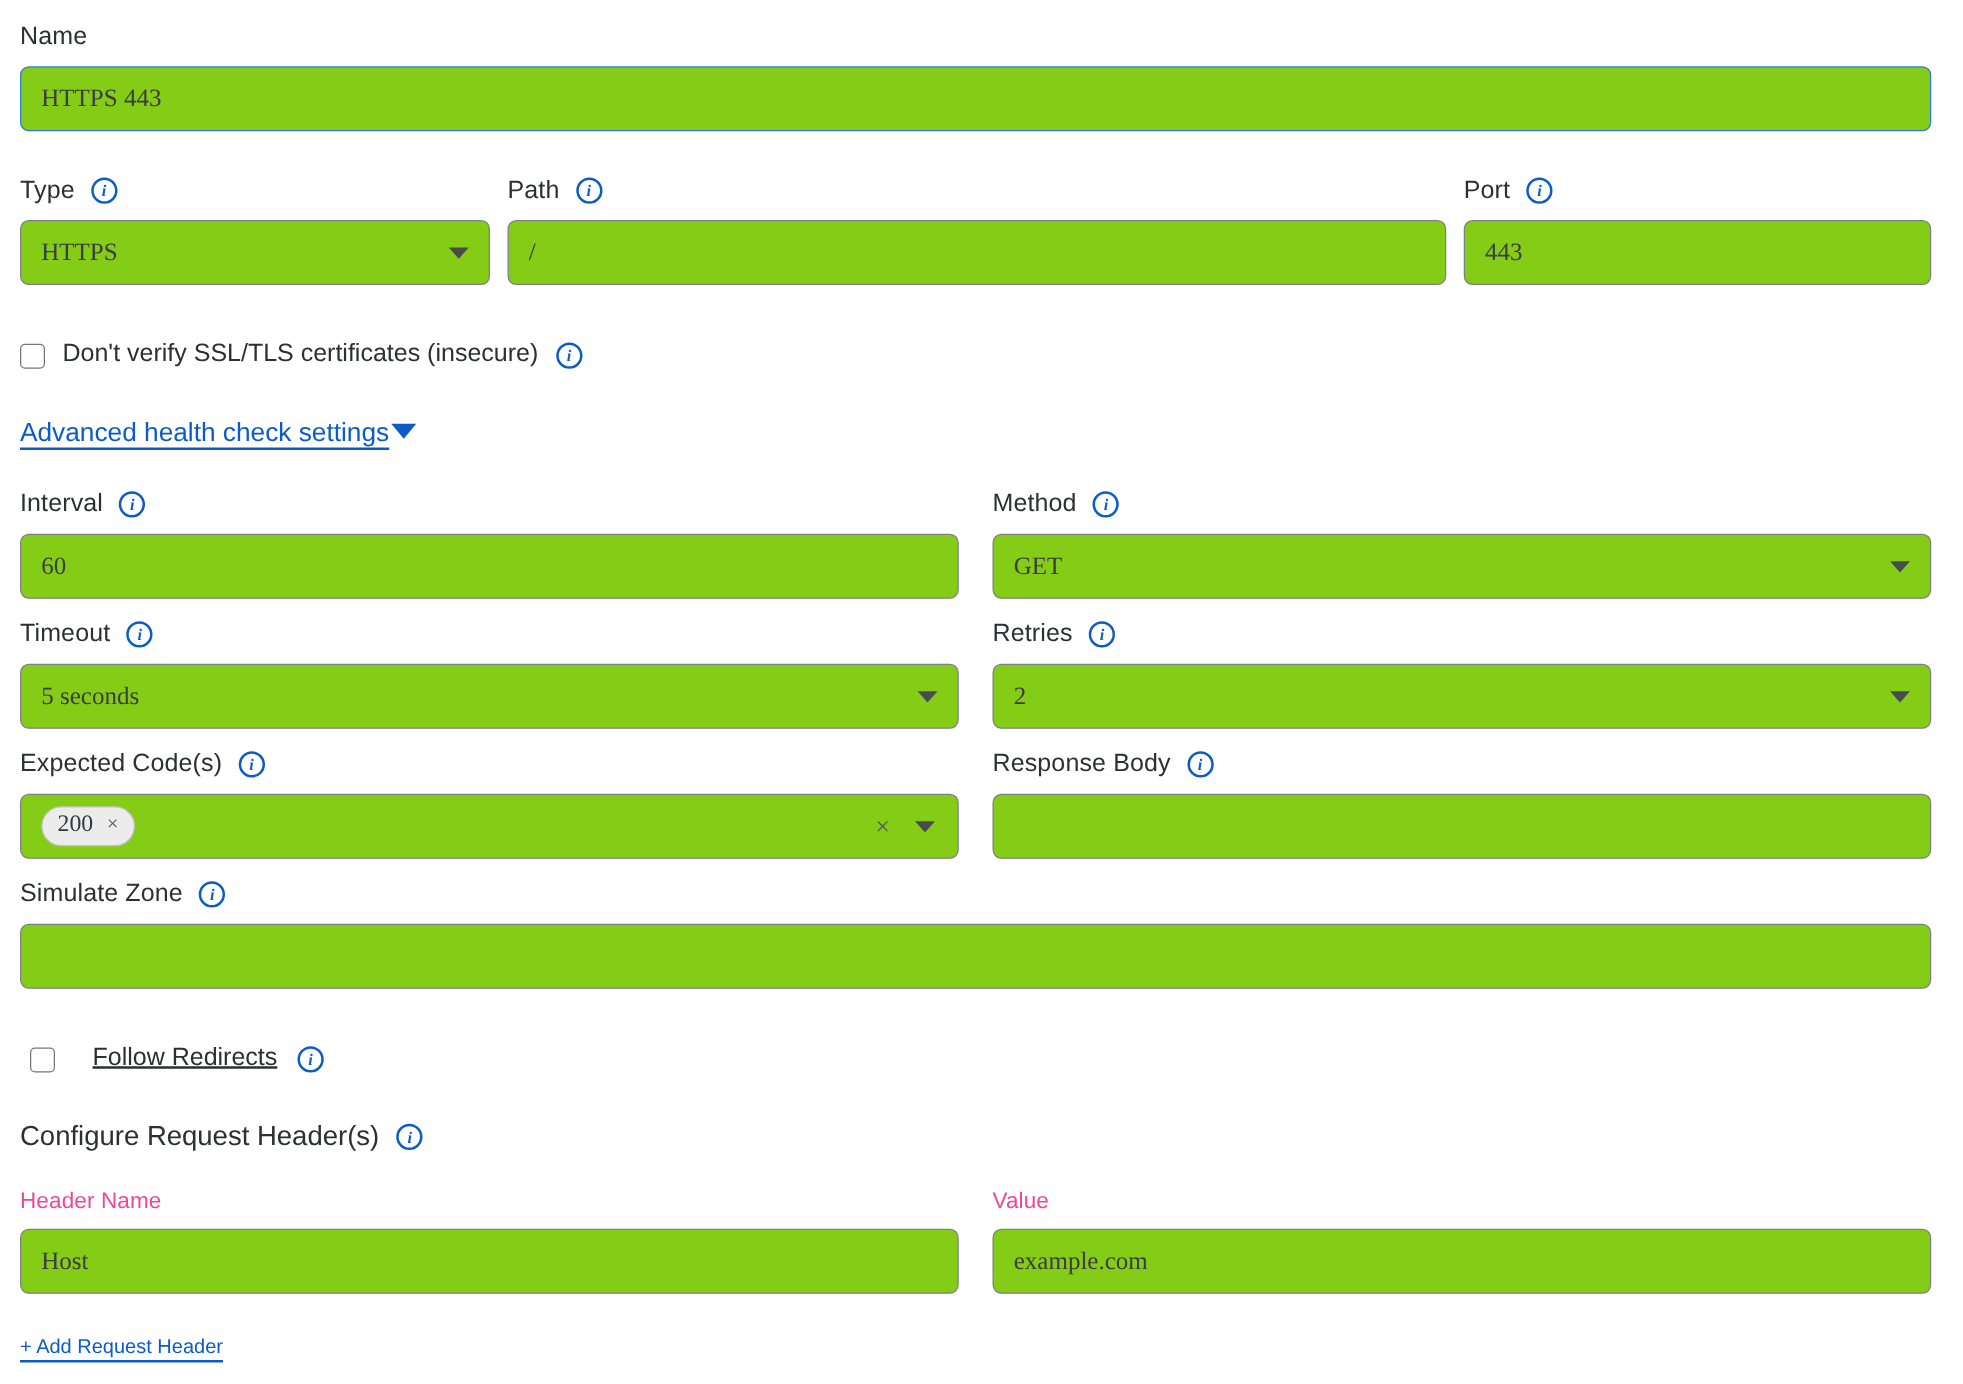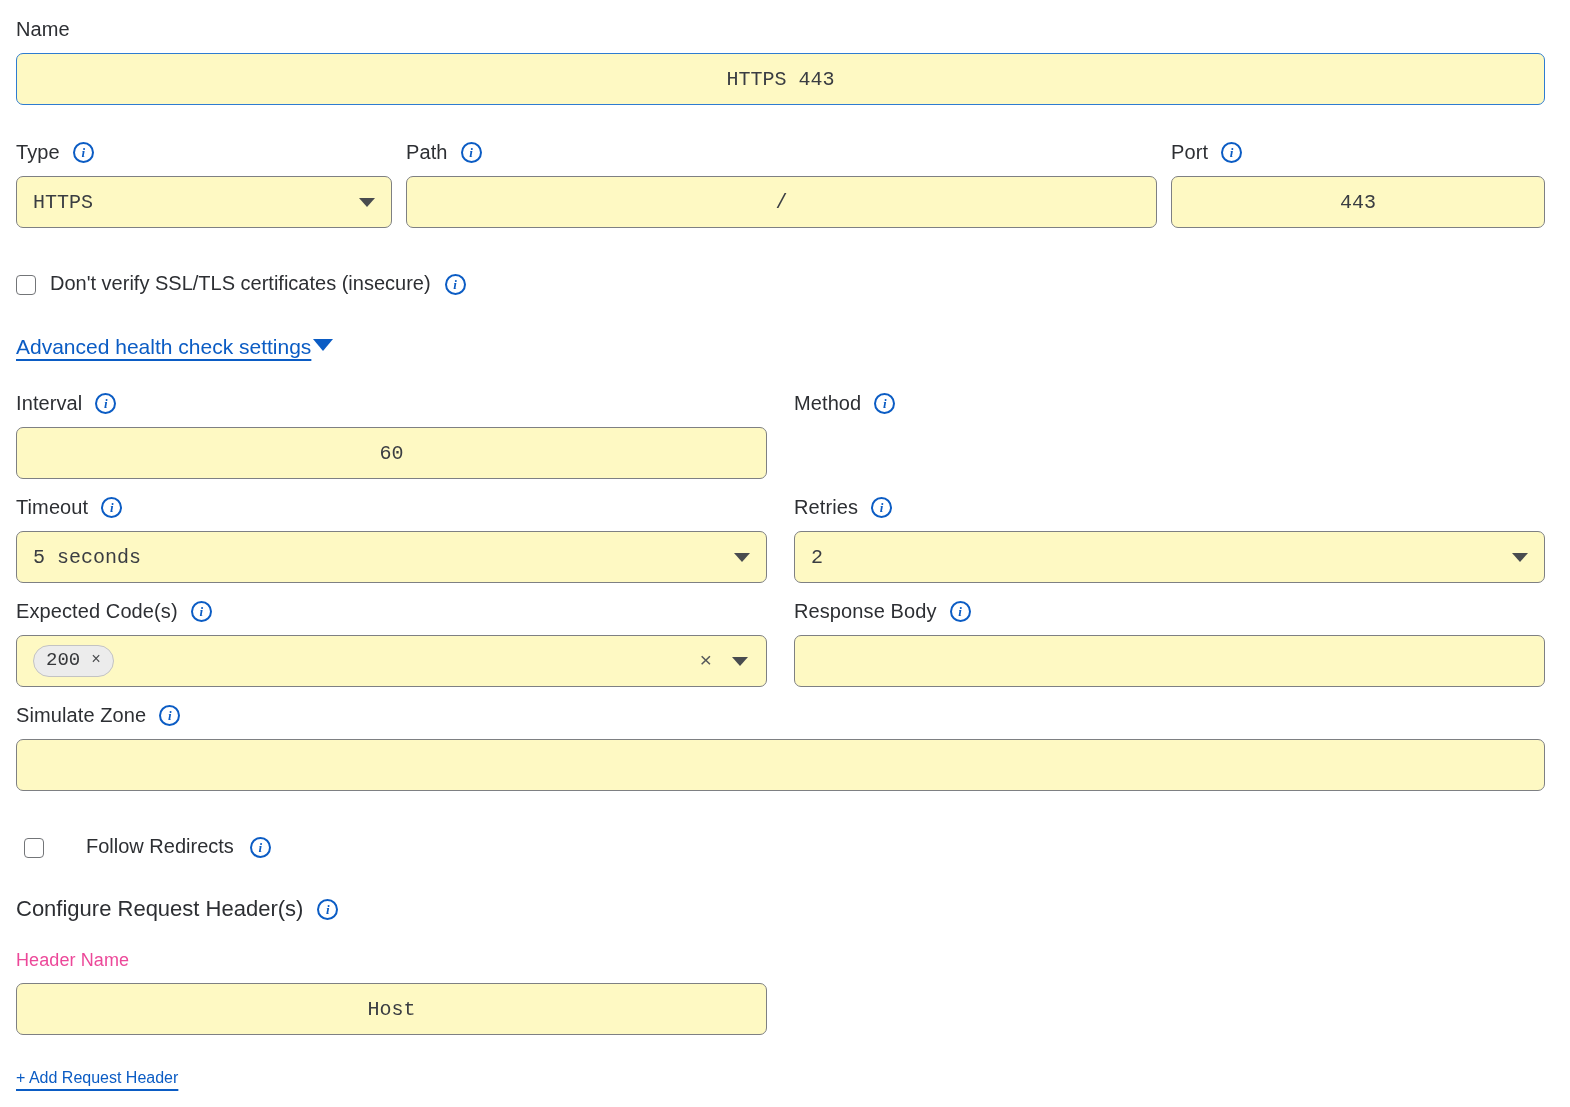--- a/index.html
+++ b/index.html
@@ -41,29 +41,28 @@
     flex: 0 0 auto;
     cursor: pointer;
     line-height: 1;
   }
 
   .input, .select {
     width: 100%;
     height: 52px;
     border: 1.4px solid #7e8083;
     border-radius: 7px;
-    background: #fef9c3;
+    background: #84cc16;
     font-size: 20px;
     color: #3a3d42;
     padding: 0 16px;
-    font-family: Liberation Mono, monospace;
+    font-family: Liberation Serif, serif;
     outline: none;
     display: flex;
     align-items: center;
-    text-align: center;
   }
   input.input { display: block; }
   .input.focus-blue { border: 1.6px solid #2e7cd1; }
 
   .select { justify-content: space-between; cursor: pointer; }
   .select .select-value { color: #3a3d42; }
 
   .caret-down {
     width: 0; height: 0;
     border-left: 8px solid transparent;
@@ -172,21 +171,21 @@
     font-size: 16px;
     text-decoration: underline;
     text-underline-offset: 6px;
     text-decoration-thickness: 2.2px;
     cursor: pointer;
   }
 
   .mt-sim { margin-top: 2px; }
   .follow-row { gap: 0; }
   .follow-row .checkbox { margin-left: 8px; }
-  .follow-row .checkbox-label { margin-left: 42px; margin-right: 16px; }
+  .follow-row .checkbox-label { margin-left: 30px; margin-right: 16px; text-decoration: underline; }
 </style>
 </head>
 <body>
 
 <div class="field">
   <div class="label-row">
     <span class="label">Name</span>
   </div>
   <input class="input focus-blue" type="text" value="HTTPS 443" style="">
 </div>
@@ -249,20 +248,24 @@
       </div>
       <input class="input" type="text" value="60" style="">
     </div>
     <div class="field">
       <div class="label-row">
         <span class="label">Method</span>
         <span class="info-icon">
             <span>i</span>
           </span>
       </div>
+      <div class="select">
+        <span class="select-value">GET</span>
+        <span class="caret-down"></span>
+      </div>
     </div>
   </div>
 
   <div class="grid-2">
     <div class="field">
       <div class="label-row">
         <span class="label">Timeout</span>
         <span class="info-icon">
             <span>i</span>
           </span>
@@ -341,19 +344,25 @@
       </span>
   </div>
 
   <div class="grid-2">
     <div class="field">
       <div class="label-row">
         <span class="label small">Header Name</span>
       </div>
       <input class="input" type="text" value="Host" style="">
     </div>
+    <div class="field">
+      <div class="label-row">
+        <span class="label small">Value</span>
+      </div>
+      <input class="input" type="text" value="example.com" style="">
+    </div>
   </div>
 
   <div class="add-link-row">
     <a class="add-link">+ Add Request Header</a>
   </div>
 
 </div>
 
 </body></html>

